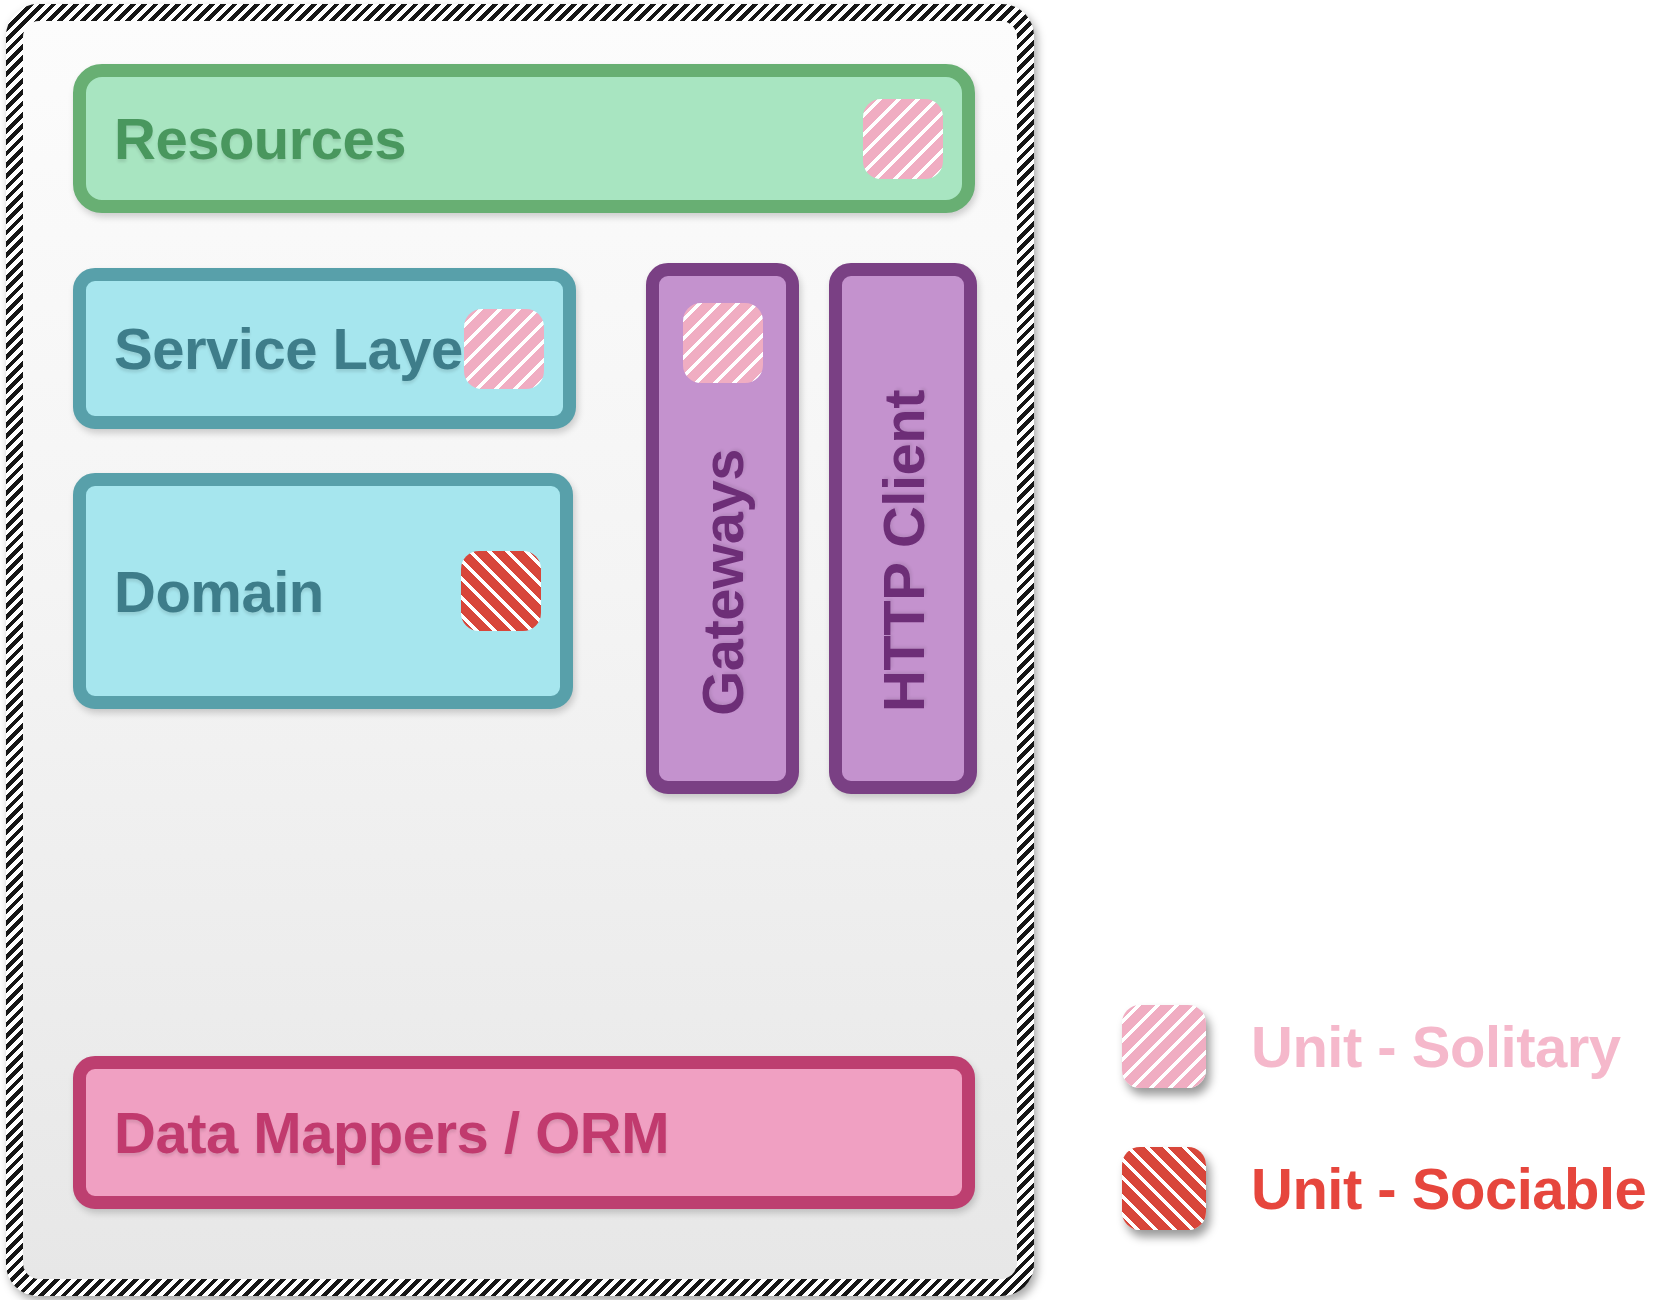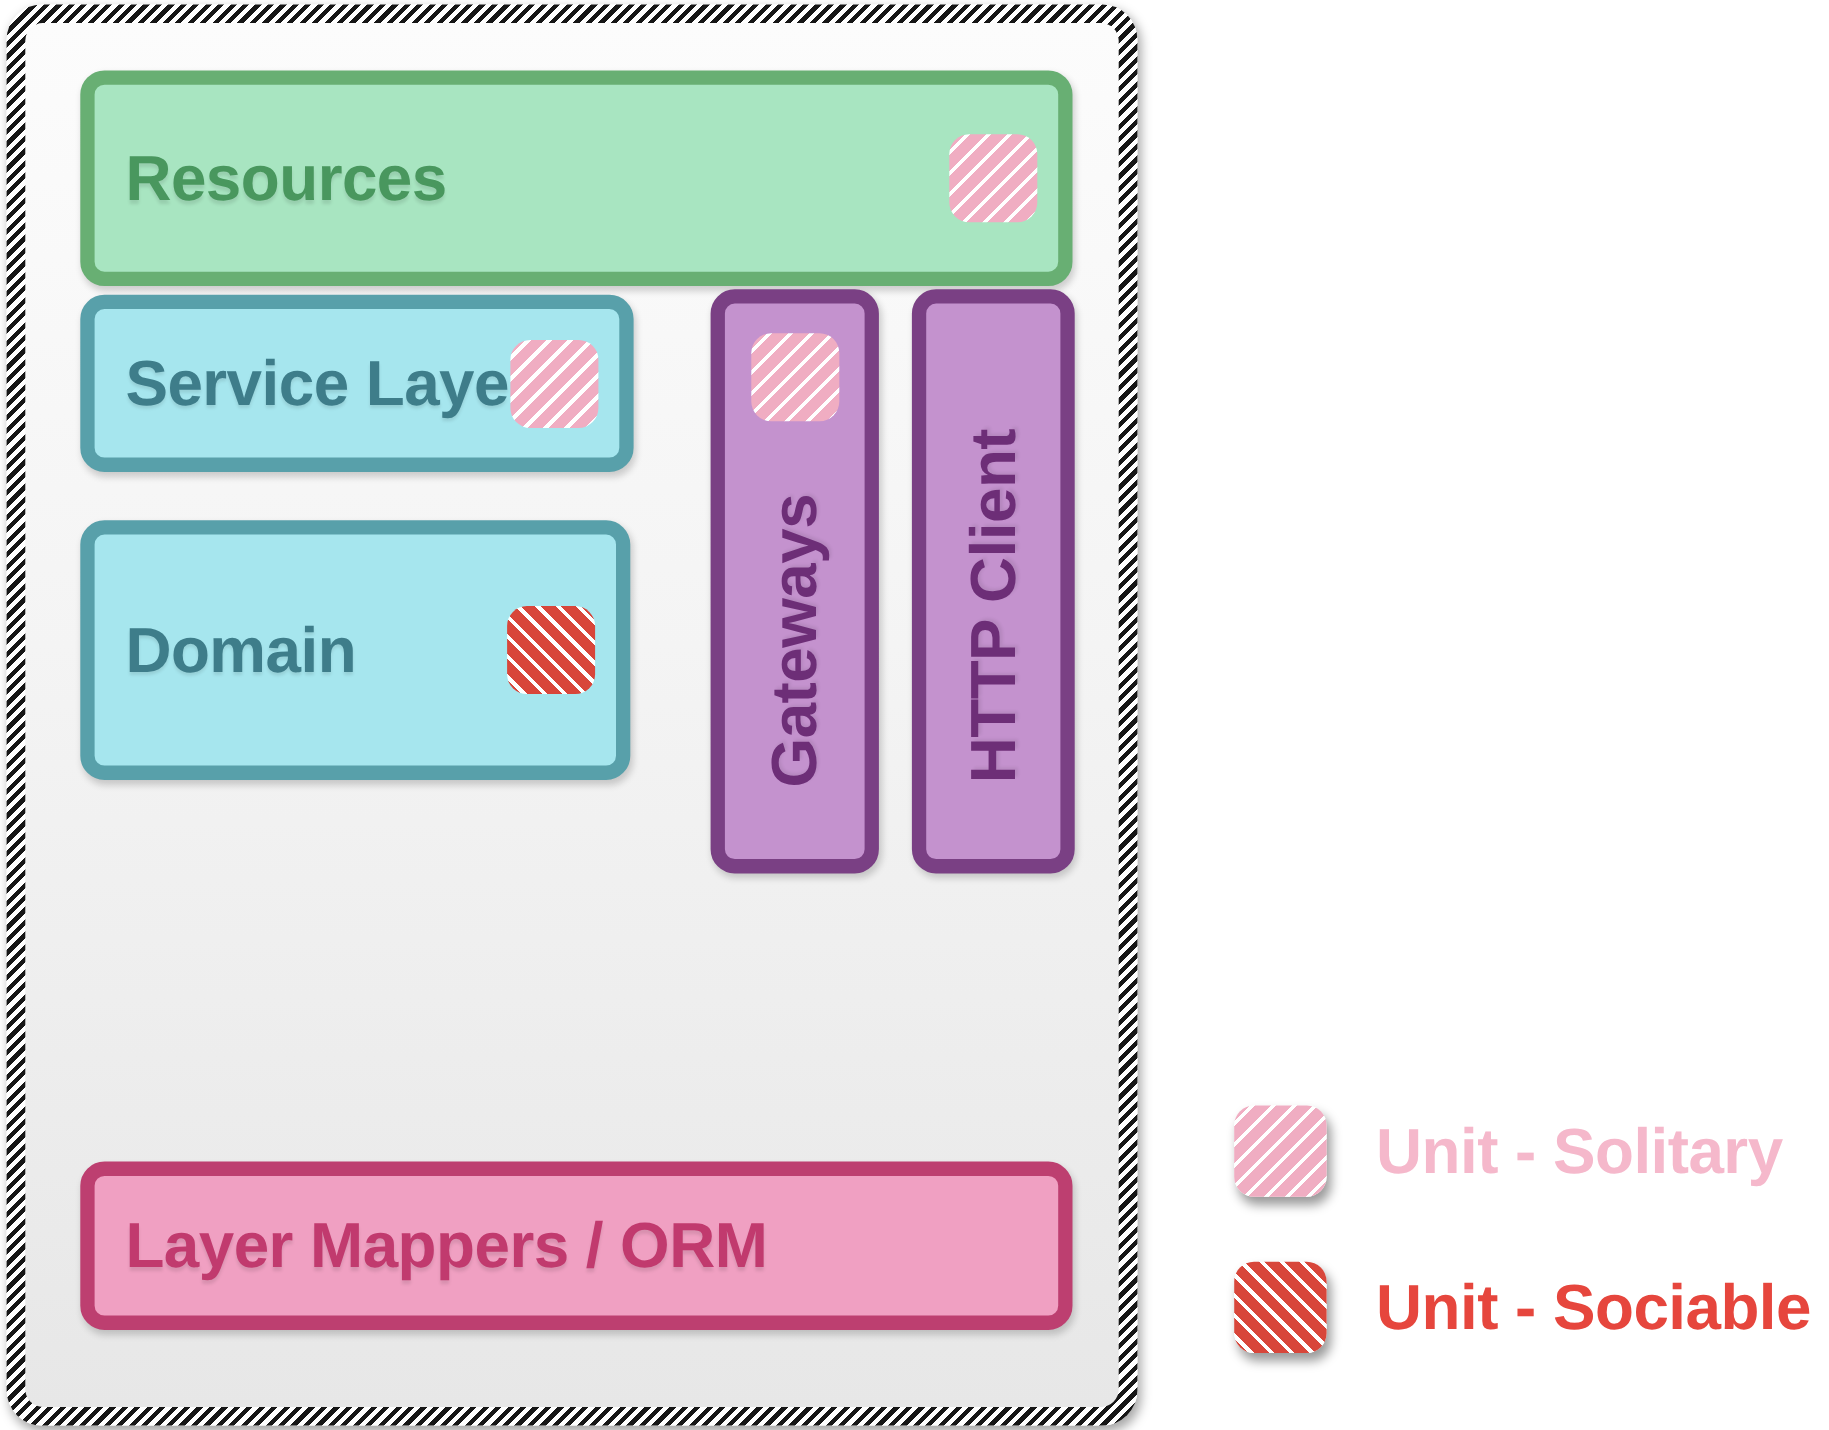--- a/index.html
+++ b/index.html
@@ -31,21 +31,21 @@
     position: absolute; box-sizing: border-box;
     border: 13px solid; border-radius: 22px;
     display: flex; align-items: center;
     box-shadow: 2px 4px 7px rgba(0,0,0,0.18);
   }
   .green-box   { background: #a8e5c1; border-color: #68af73; color: #49975e; }
   .cyan-box    { background: #a6e6ee; border-color: #58a0aa; color: #3e7d8a; }
   .purple-box  { background: #c492ce; border-color: #7a4084; color: #6d2e77; }
   .magenta-box { background: #f0a0c2; border-color: #bd3f70; color: #c13a6e; }
 
-  #box-resources    { left: 50px;  top: 43px;   width: 902px; height: 196px; }
+  #box-resources    { left: 50px;  top: 43px;   width: 902px; height: 149px; border-radius: 29px; }
   #box-service      { left: 50px;  top: 247px;  width: 503px; height: 161px; }
   #box-domain       { left: 50px;  top: 452px;  width: 500px; height: 236px; }
   #box-gateways     { left: 623px; top: 242px;  width: 153px; height: 531px; }
   #box-http         { left: 806px; top: 242px;  width: 148px; height: 531px; }
   #box-repositories { left: 50px;  top: 823px;  width: 902px; height: 155px; }
   #box-mappers      { left: 50px;  top: 1035px; width: 902px; height: 153px; }
 
   .box-label {
     font-size: 58px; font-weight: bold;
     padding-left: 28px; white-space: nowrap;
@@ -117,21 +117,21 @@
       </div>
 
       <div class="box purple-box col" id="box-http">
         <span class="vwrap push-down">
           <span class="vlabel">HTTP Client</span>
         </span>
       </div>
 
 
       <div class="box magenta-box" id="box-mappers">
-        <span class="box-label">Layer Mappers / ORM</span>
+        <span class="box-label">Data Mappers / ORM</span>
       </div>
 
     </div>
   </div>
 
   <div class="legend">
     <div class="legend-row solitary">
       <span class="swatch hatch-pink"></span>
       <span class="legend-label">Unit - Solitary</span>
     </div>

